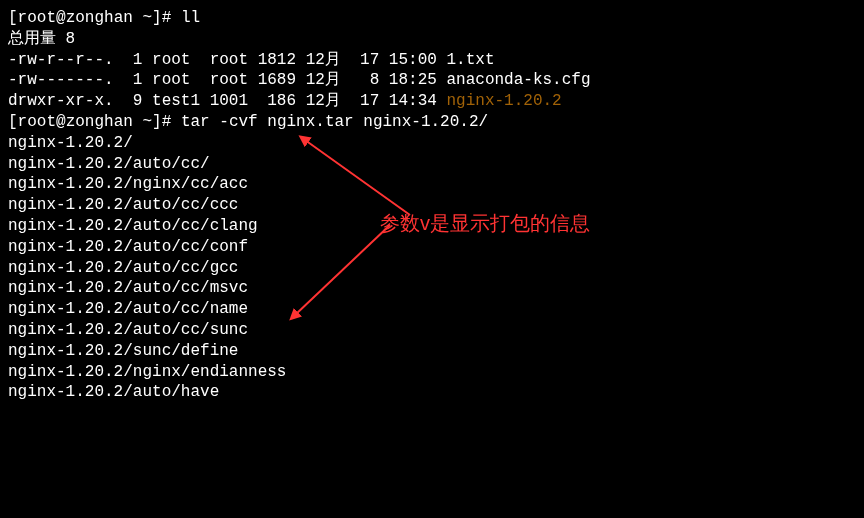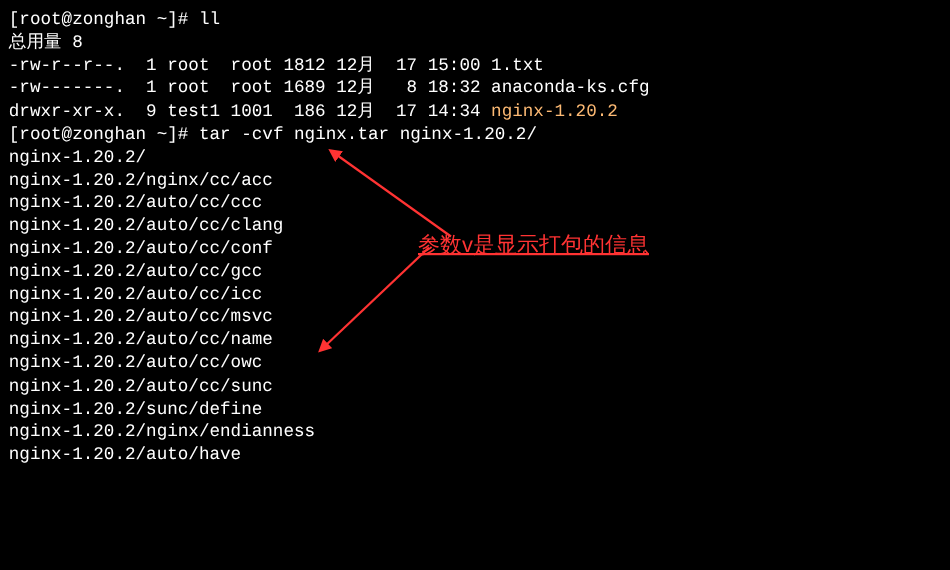--- a/index.html
+++ b/index.html
@@ -14,60 +14,58 @@
       height: 518px;
       box-sizing: border-box;
       position: relative;
       overflow: hidden;
     }
     .line {
       white-space: pre;
     }
     .prompt-bracket { color: #fff; }
     .cmd { color: #fff; }
-    .dir-link { color: #fdba74; }
+    .dir-link { color: #a16207; }
     .annotation {
       position: absolute;
       color: #ff3333;
       font-family: "Microsoft YaHei", "SimHei", sans-serif;
       font-size: 20px;
       font-weight: normal;
-      text-decoration: underline;
     }
     svg.arrow {
       position: absolute;
       pointer-events: none;
     }
   </style>
 </head>
 <body>
 
 <div class="line"><span class="prompt-bracket">[</span><span>root</span><span>@</span><span>zonghan</span> <span>~</span><span class="prompt-bracket">]</span><span># </span><span class="cmd">ll</span></div>
 
 <div class="line">总用量 8</div>
 
 <div id="listing-container">
     <div class="line"><span>-rw-r--r--.  1 root  root 1812 12月  17 15:00 </span><span>1.txt</span></div>
-    <div class="line"><span>-rw-------.  1 root  root 1689 12月   8 18:32 </span><span>anaconda-ks.cfg</span></div>
+    <div class="line"><span>-rw-------.  1 root  root 1689 12月   8 18:25 </span><span>anaconda-ks.cfg</span></div>
     <div class="line"><span>drwxr-xr-x.  9 test1 1001  186 12月  17 14:34 </span><span class="dir-link">nginx-1.20.2</span></div>
   </div>
 
 <div class="line"><span class="prompt-bracket">[</span><span>root</span><span>@</span><span>zonghan</span> <span>~</span><span class="prompt-bracket">]</span><span># </span><span class="cmd">tar -cvf nginx.tar nginx-1.20.2/</span></div>
 
 <div id="tar-output-container">
     <div class="line">nginx-1.20.2/</div>
+    <div class="line">nginx-1.20.2/auto/cc/</div>
     <div class="line">nginx-1.20.2/nginx/cc/acc</div>
     <div class="line">nginx-1.20.2/auto/cc/ccc</div>
     <div class="line">nginx-1.20.2/auto/cc/clang</div>
     <div class="line">nginx-1.20.2/auto/cc/conf</div>
     <div class="line">nginx-1.20.2/auto/cc/gcc</div>
-    <div class="line">nginx-1.20.2/auto/cc/icc</div>
     <div class="line">nginx-1.20.2/auto/cc/msvc</div>
     <div class="line">nginx-1.20.2/auto/cc/name</div>
-    <div class="line">nginx-1.20.2/auto/cc/owc</div>
     <div class="line">nginx-1.20.2/auto/cc/sunc</div>
     <div class="line">nginx-1.20.2/sunc/define</div>
     <div class="line">nginx-1.20.2/nginx/endianness</div>
     <div class="line">nginx-1.20.2/auto/have</div>
   </div>
 
 <div class="annotation" style="left:380px; top:210px;">参数v是显示打包的信息</div>
 
 <svg class="arrow" style="left:290px; top:130px; width:130px; height:90px;">
   <defs>

